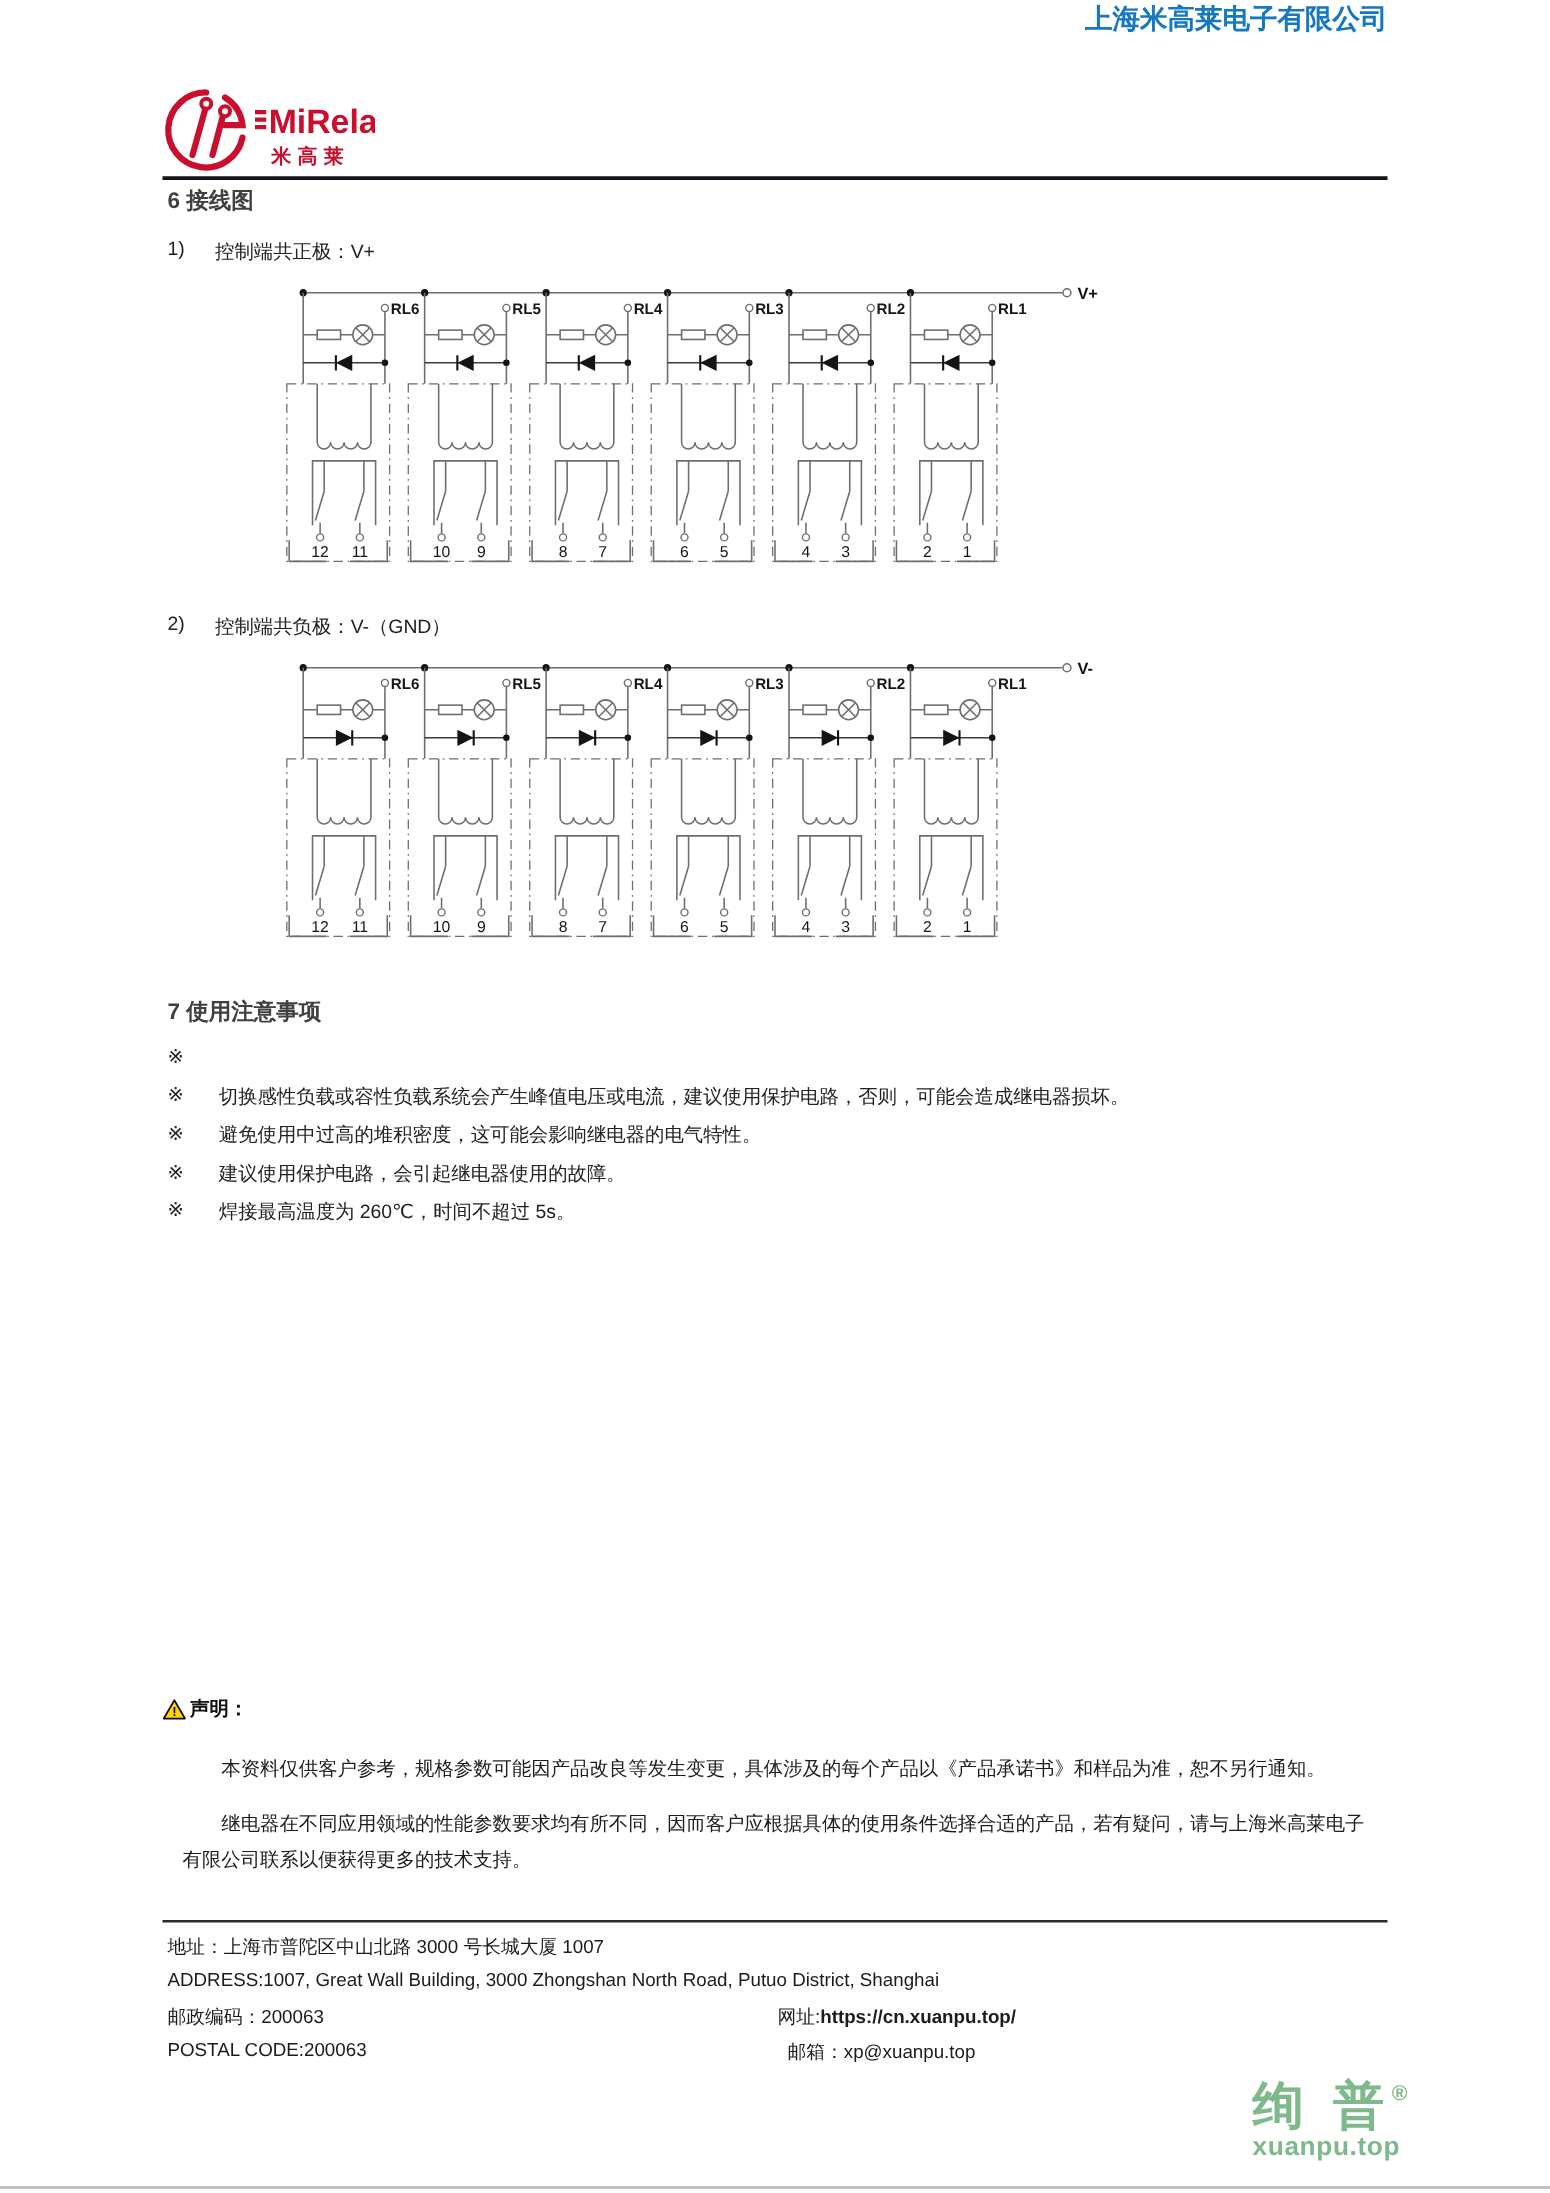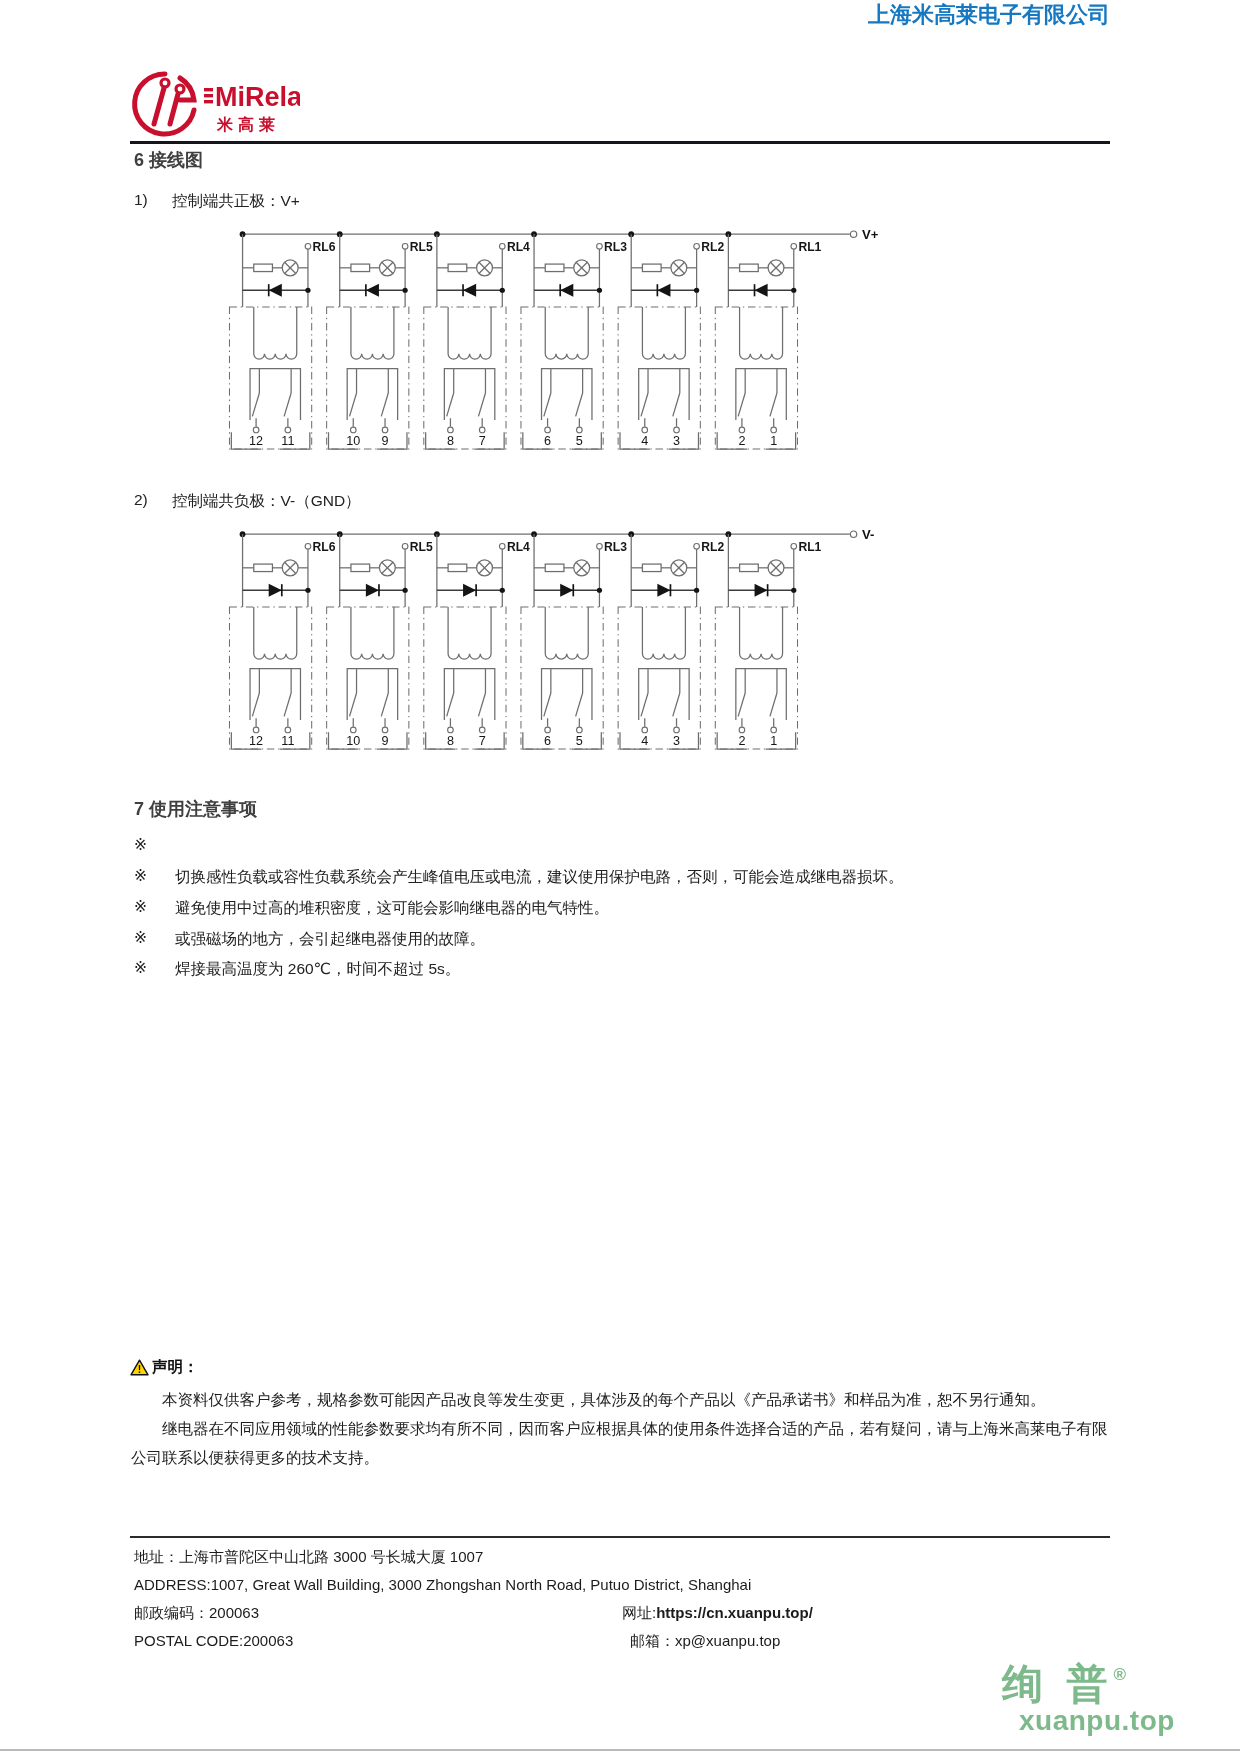--- a/index.html
+++ b/index.html
@@ -19,36 +19,36 @@
   #item2{left:134px;top:491px;}
   
   #diagram1{left:222px;top:226px;}
   #diagram2{left:222px;top:526px;}
   
   .note-row{left:134px;font-size:15.5px;color:#222;display:flex;width:990px;}
   .note-marker{width:41px;flex:none;}
   
   #decl-title{left:130px;top:1357px;font-size:15.5px;font-weight:bold;color:#111;display:flex;align-items:center;gap:3px;}
   #decl-body{left:130px;top:1386px;width:982px;font-size:15.5px;line-height:28.4px;color:#1d1d1d;}
-  #decl-body p{margin:1px;text-indent:2em;font-family:Liberation Mono, monospace;}
+  #decl-body p{margin:16px;text-indent:2em;}
   
   #footer-rule{left:130px;top:1536px;width:980px;height:2px;background:#2b2b2b;}
   .foot{font-size:15px;color:#1c1c1c;}
   #foot-r1{left:134px;top:1548px;}
   #foot-r2{left:134px;top:1576px;text-align:right;}
   #foot-r3{left:134px;top:1604px;}
   #foot-r4{left:134px;top:1632px;}
   #foot-web{left:622px;top:1604px;}
   #foot-mail{left:630px;top:1632px;}
   .bold{font-weight:bold;}
   
   #watermark{left:1002px;top:1664px;width:170px;line-height:1;}
   #wm-cn{font-size:41px;font-weight:bold;letter-spacing:6px;}
   #wm-reg{font-size:17px;font-weight:bold;vertical-align:18px;letter-spacing:0;}
-  #wm-domain{font-size:28px;font-weight:bold;margin-top:2px;letter-spacing:.5px;margin-left:17px;}
+  #wm-domain{font-size:21px;font-weight:bold;margin-top:2px;letter-spacing:.5px;}
   #page-bottom-line{left:0;top:1749px;width:1240px;height:2px;background:#b9b9b9;}
   
   #brand-logo{left:128px;top:66px;}
 </style>
 </head>
 <body>
 
 <div id="page">
 
   <svg id="brand-logo" class="abs" width="172" height="76" viewBox="0 0 172 76">
@@ -501,21 +501,21 @@
   <div class="abs note-row" style="top:867px">
     <span class="note-marker">※</span>
     <span>切换感性负载或容性负载系统会产生峰值电压或电流，建议使用保护电路，否则，可能会造成继电器损坏。</span>
   </div>
   <div class="abs note-row" style="top:898px">
     <span class="note-marker">※</span>
     <span>避免使用中过高的堆积密度，这可能会影响继电器的电气特性。</span>
   </div>
   <div class="abs note-row" style="top:929px">
     <span class="note-marker">※</span>
-    <span>或强磁场的地方，会引起继电器使用的故障。</span>
+    <span>建议使用保护电路，会引起继电器使用的故障。</span>
   </div>
   <div class="abs note-row" style="top:959px">
     <span class="note-marker">※</span>
     <span>焊接最高温度为 260℃，时间不超过 5s。</span>
   </div>
 
   <div id="decl-title" class="abs">
     <svg width="19" height="17" viewBox="0 0 19 17">
       <polygon points="9.5,1.2 18,15.8 1,15.8" fill="#ffd400" stroke="#111" stroke-width="1.4" stroke-linejoin="round"></polygon>
       <text x="9.5" y="14" text-anchor="middle" font-size="10.5" font-weight="bold" fill="#111">!</text>

